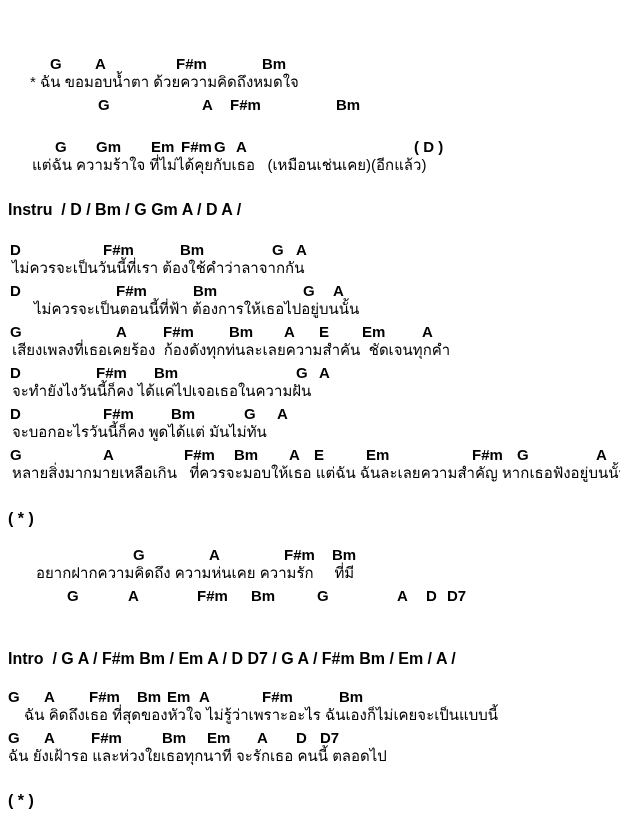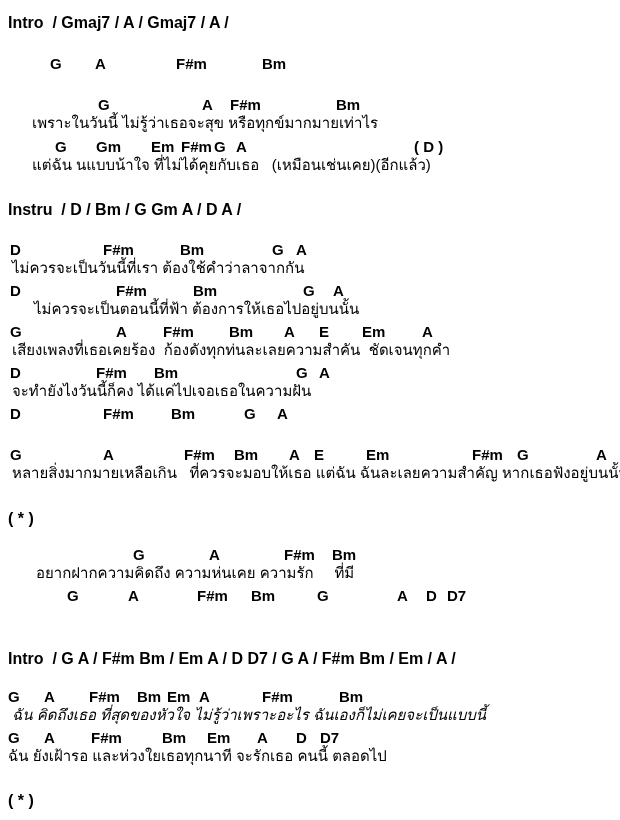--- a/index.html
+++ b/index.html
@@ -35,41 +35,41 @@
   .chord {
     position: absolute;
     top: 0;
     white-space: pre;
   }
 </style>
 </head>
 <body>
 
 <div class="sheet" style="background: rgb(255, 255, 255); color: rgb(0, 0, 0);">
-    <div class="line section" style="top: 14px; left: 8px;">Intro  / Gmaj7 / A / Gmaj7 / A /</div>
     <div class="line chords" style="top: 55px;"><span class="chord" style="left: 50px;">G</span><span class="chord" style="left: 95px;">A</span><span class="chord" style="left: 176px;">F#m</span><span class="chord" style="left: 262px;">Bm</span></div>
+    <div class="line lyric" style="top: 73px; left: 30px;">* ฉัน ขอมอบน้ำตา ด้วยความคิดถึงหมดใจ</div>
     <div class="line chords" style="top: 96px;"><span class="chord" style="left: 98px;">G</span><span class="chord" style="left: 202px;">A</span><span class="chord" style="left: 230px;">F#m</span><span class="chord" style="left: 336px;">Bm</span></div>
-    <div class="line lyric" style="top: 114px; left: 32px;">เพราะในวันนี้ ไม่รู้ว่าเธอจะสุข หรือทุกข์มากมายเท่าไร</div>
     <div class="line chords" style="top: 138px;"><span class="chord" style="left: 55px;">G</span><span class="chord" style="left: 96px;">Gm</span><span class="chord" style="left: 151px;">Em</span><span class="chord" style="left: 181px;">F#m</span><span class="chord" style="left: 214px;">G</span><span class="chord" style="left: 236px;">A</span><span class="chord" style="left: 414px;">( D )</span></div>
-    <div class="line lyric" style="top: 156px; left: 32px;">แต่ฉัน นแบบน้าใจ ที่ไม่ได้คุยกับเธอ   (เหมือนเช่นเคย)(อีกแล้ว)</div>
+    <div class="line lyric" style="top: 156px; left: 32px;">แต่ฉัน ความร้าใจ ที่ไม่ได้คุยกับเธอ   (เหมือนเช่นเคย)(อีกแล้ว)</div>
     <div class="line section" style="top: 201px; left: 8px;">Instru  / D / Bm / G Gm A / D A /</div>
     <div class="line chords" style="top: 241px;"><span class="chord" style="left: 10px;">D</span><span class="chord" style="left: 103px;">F#m</span><span class="chord" style="left: 180px;">Bm</span><span class="chord" style="left: 272px;">G</span><span class="chord" style="left: 296px;">A</span></div>
     <div class="line lyric" style="top: 259px; left: 12px;">ไม่ควรจะเป็นวันนี้ที่เรา ต้องใช้คำว่าลาจากกัน</div>
     <div class="line chords" style="top: 282px;"><span class="chord" style="left: 10px;">D</span><span class="chord" style="left: 116px;">F#m</span><span class="chord" style="left: 193px;">Bm</span><span class="chord" style="left: 303px;">G</span><span class="chord" style="left: 333px;">A</span></div>
     <div class="line lyric" style="top: 300px; left: 12px; margin-left: 22px;">ไม่ควรจะเป็นตอนนี้ที่ฟ้า ต้องการให้เธอไปอยู่บนนั้น</div>
     <div class="line chords" style="top: 323px;"><span class="chord" style="left: 10px;">G</span><span class="chord" style="left: 116px;">A</span><span class="chord" style="left: 163px;">F#m</span><span class="chord" style="left: 229px;">Bm</span><span class="chord" style="left: 284px;">A</span><span class="chord" style="left: 319px;">E</span><span class="chord" style="left: 362px;">Em</span><span class="chord" style="left: 422px;">A</span></div>
     <div class="line lyric" style="top: 341px; left: 12px;">เสียงเพลงที่เธอเคยร้อง  ก้องดังทุกท่นละเลยความสำคัน  ชัดเจนทุกคำ</div>
     <div class="line chords" style="top: 364px;"><span class="chord" style="left: 10px;">D</span><span class="chord" style="left: 96px;">F#m</span><span class="chord" style="left: 154px;">Bm</span><span class="chord" style="left: 296px;">G</span><span class="chord" style="left: 319px;">A</span></div>
     <div class="line lyric" style="top: 382px; left: 12px;">จะทำยังไงวันนี้ก็คง ได้แค่ไปเจอเธอในความฝัน</div>
     <div class="line chords" style="top: 405px;"><span class="chord" style="left: 10px;">D</span><span class="chord" style="left: 103px;">F#m</span><span class="chord" style="left: 171px;">Bm</span><span class="chord" style="left: 244px;">G</span><span class="chord" style="left: 277px;">A</span></div>
+    <div class="line lyric" style="top: 423px; left: 12px;">จะบอกอะไรวันนี้ก็คง พูดได้แต่ มันไม่ทัน</div>
     <div class="line chords" style="top: 446px;"><span class="chord" style="left: 10px;">G</span><span class="chord" style="left: 103px;">A</span><span class="chord" style="left: 184px;">F#m</span><span class="chord" style="left: 234px;">Bm</span><span class="chord" style="left: 289px;">A</span><span class="chord" style="left: 314px;">E</span><span class="chord" style="left: 366px;">Em</span><span class="chord" style="left: 472px;">F#m</span><span class="chord" style="left: 517px;">G</span><span class="chord" style="left: 596px;">A</span></div>
     <div class="line lyric" style="top: 464px; left: 12px;">หลายสิ่งมากมายเหลือเกิน   ที่ควรจะมอบให้เธอ แต่ฉัน ฉันละเลยความสำคัญ หากเธอฟังอยู่บนนั้น</div>
     <div class="line section" style="top: 510px; left: 8px;">( * )</div>
     <div class="line chords" style="top: 546px;"><span class="chord" style="left: 133px;">G</span><span class="chord" style="left: 209px;">A</span><span class="chord" style="left: 284px;">F#m</span><span class="chord" style="left: 332px;">Bm</span></div>
     <div class="line lyric" style="top: 564px; left: 36px;">อยากฝากความคิดถึง ความห่นเคย ความรัก     ที่มี</div>
     <div class="line chords" style="top: 587px;"><span class="chord" style="left: 67px;">G</span><span class="chord" style="left: 128px;">A</span><span class="chord" style="left: 197px;">F#m</span><span class="chord" style="left: 251px;">Bm</span><span class="chord" style="left: 317px;">G</span><span class="chord" style="left: 397px;">A</span><span class="chord" style="left: 426px;">D</span><span class="chord" style="left: 447px;">D7</span></div>
     <div class="line section" style="top: 650px; left: 8px;">Intro  / G A / F#m Bm / Em A / D D7 / G A / F#m Bm / Em / A /</div>
     <div class="line chords" style="top: 688px;"><span class="chord" style="left: 8px;">G</span><span class="chord" style="left: 44px;">A</span><span class="chord" style="left: 89px;">F#m</span><span class="chord" style="left: 137px;">Bm</span><span class="chord" style="left: 167px;">Em</span><span class="chord" style="left: 199px;">A</span><span class="chord" style="left: 262px;">F#m</span><span class="chord" style="left: 339px;">Bm</span></div>
-    <div class="line lyric" style="top: 706px; left: 12px; font-style: italic;">ฉัน คิดถึงเธอ ที่สุดของหัวใจ ไม่รู้ว่าเพราะอะไร ฉันเองก็ไม่เคยจะเป็นแบบนี้</div>
+    <div class="line lyric" style="top: 706px; left: 24px;">ฉัน คิดถึงเธอ ที่สุดของหัวใจ ไม่รู้ว่าเพราะอะไร ฉันเองก็ไม่เคยจะเป็นแบบนี้</div>
     <div class="line chords" style="top: 729px;"><span class="chord" style="left: 8px;">G</span><span class="chord" style="left: 44px;">A</span><span class="chord" style="left: 91px;">F#m</span><span class="chord" style="left: 162px;">Bm</span><span class="chord" style="left: 207px;">Em</span><span class="chord" style="left: 257px;">A</span><span class="chord" style="left: 296px;">D</span><span class="chord" style="left: 320px;">D7</span></div>
     <div class="line lyric" style="top: 747px; left: 8px;">ฉัน ยังเฝ้ารอ และห่วงใยเธอทุกนาที จะรักเธอ คนนี้ ตลอดไป</div>
     <div class="line section" style="top: 792px; left: 8px;">( * )</div>
   </div>
 
 </body></html>

